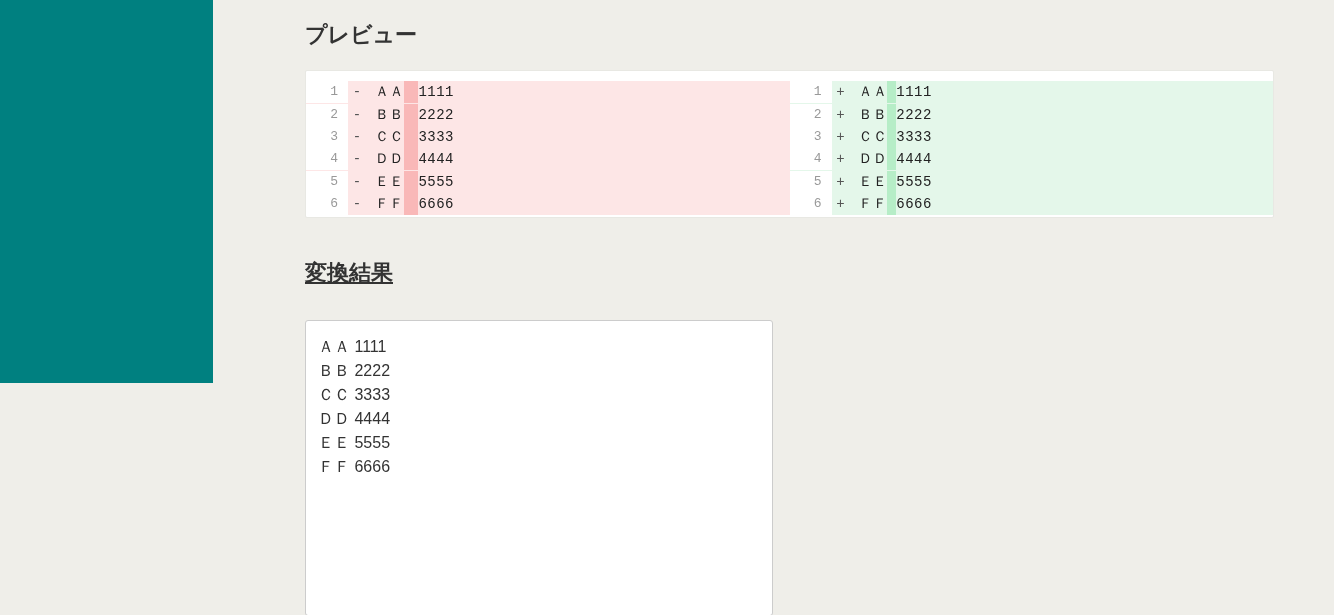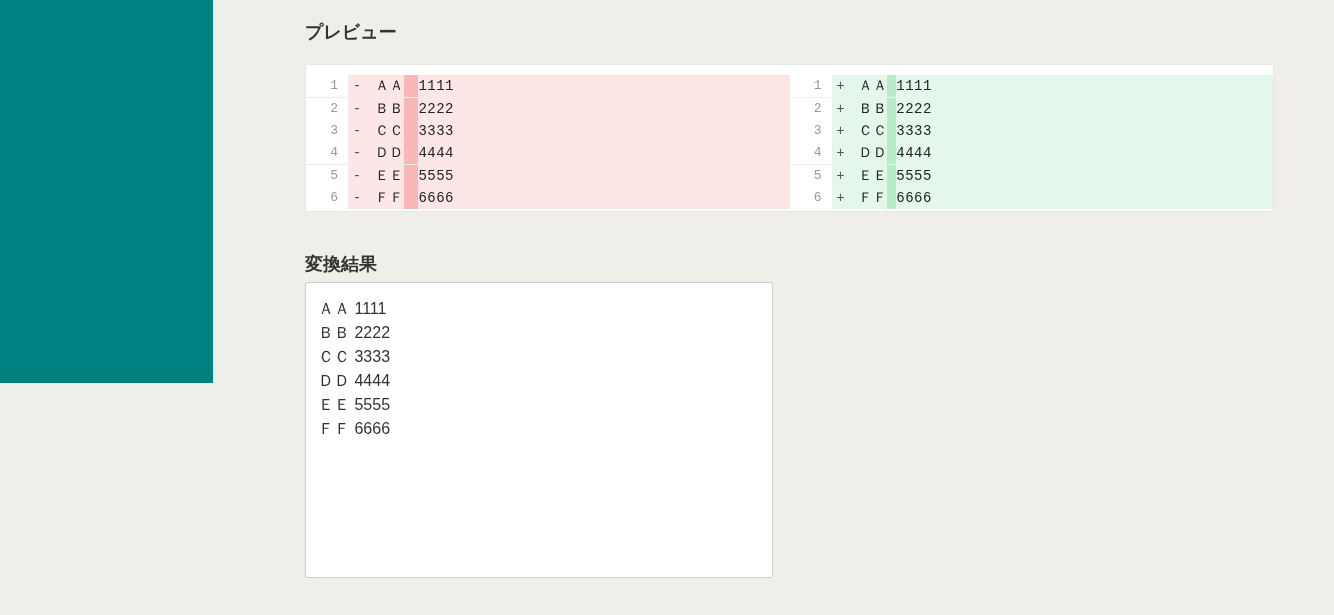--- a/index.html
+++ b/index.html
@@ -23,21 +23,21 @@
       background: #008080;
     }
     .main {
       position: absolute;
       left: 213px;
       top: 0;
       right: 0;
       padding: 20px 60px 0 92px;
     }
     h3 {
-      font-size: 18px;
+      font-size: 22px;
       font-weight: bold;
       color: #333;
       margin-bottom: 20px;
     }
     .diff-container {
       background: #fff;
       border: 1px solid #e8e8e3;
       border-radius: 2px;
       overflow: hidden;
       display: flex;
@@ -100,21 +100,22 @@
       border-radius: 3px;
       padding: 14px 12px;
       font-size: 16px;
       color: #333;
       line-height: 24px;
       white-space: pre;
       font-family: -apple-system, "Hiragino Sans", "Meiryo", sans-serif;
       overflow: auto;
     }
     .result-section h3 {
-      margin-bottom: 6px;
+      margin-bottom: 32px;
+      text-decoration: underline;
     }
   </style>
 </head>
 <body>
 
 <div class="sidebar"></div>
 
 <div class="main">
 
   <h3>プレビュー</h3>

